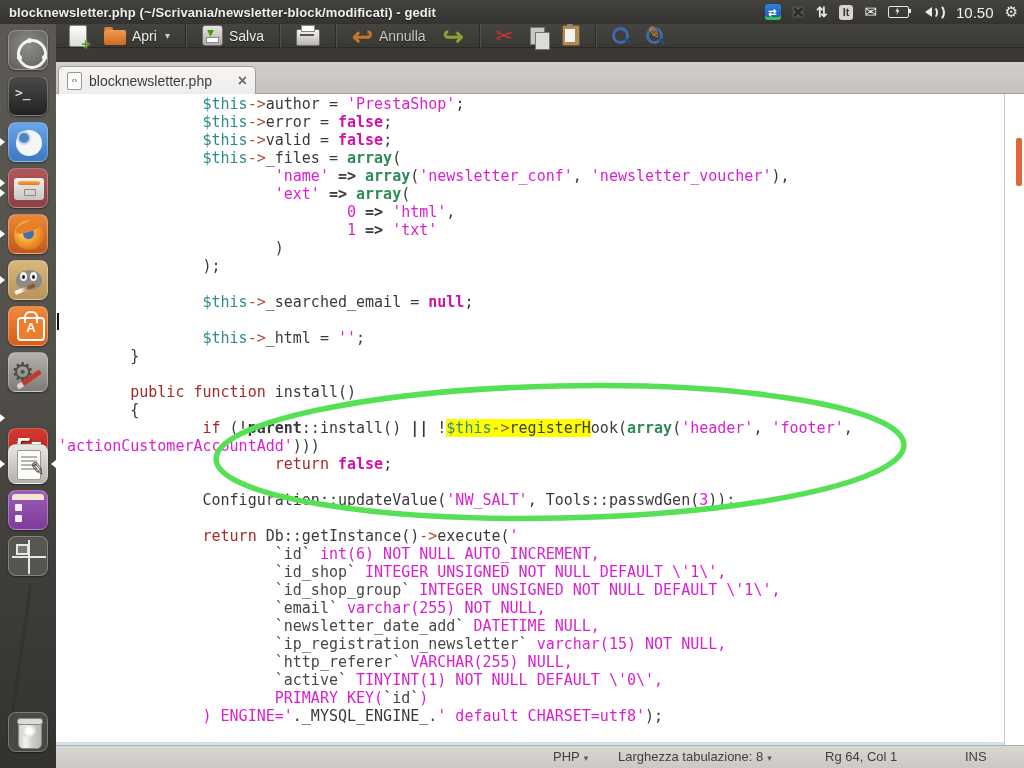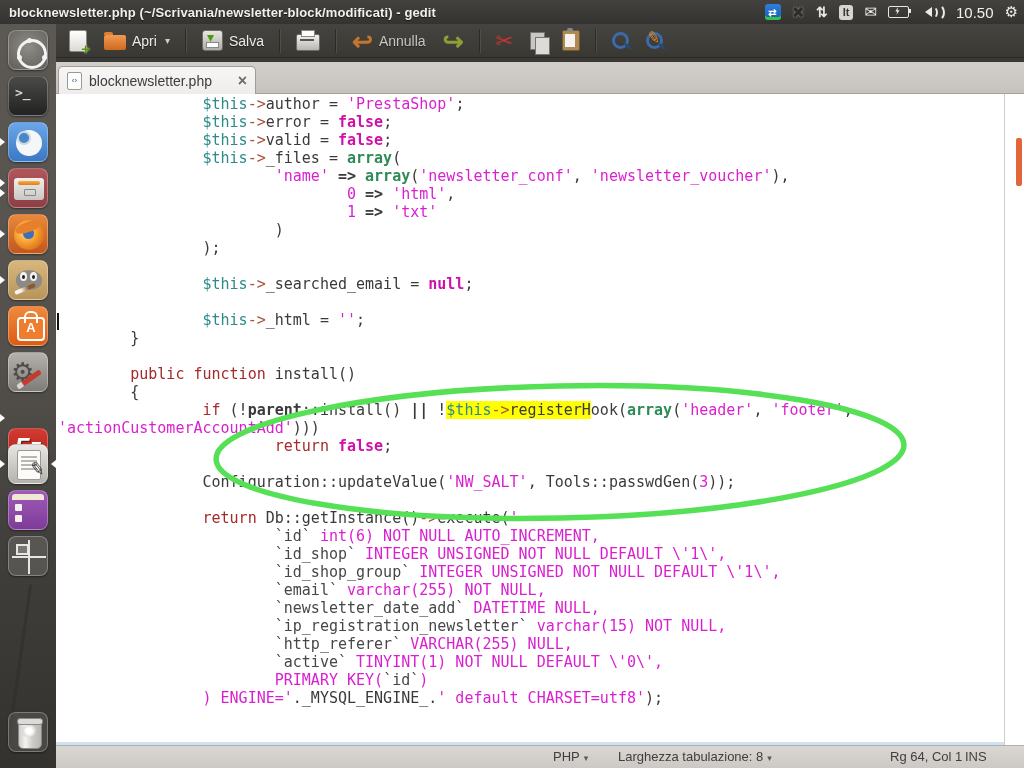--- a/index.html
+++ b/index.html
@@ -91,21 +91,21 @@
   .t-purple i:nth-child(1){top:13px;}.t-purple i:nth-child(2){top:24px;}
   .t-wss{background:rgba(255,255,255,.12);}
   .t-wss:before{content:"";position:absolute;left:19px;top:3px;width:2px;height:34px;background:#e8e6e2;}
   .t-wss:after{content:"";position:absolute;left:3px;top:19px;width:34px;height:2px;background:#e8e6e2;}
   .wss-rect{position:absolute;left:7px;top:7px;width:9px;height:7px;border:2px solid #e8e6e2;background:rgba(255,255,255,.2);}
   .t-trash{background:rgba(255,255,255,.10);}
   .bin{position:absolute;left:9px;top:6px;width:22px;height:28px;background:linear-gradient(90deg,#cfcdc9,#f4f3f1 30%,#cfcdc9 60%,#b8b6b2);border:1px solid #8a8884;border-radius:4px 4px 5px 5px;}
   .bin:before{content:"";position:absolute;left:-2px;top:-2px;right:-2px;height:5px;background:#dddbd7;border:1px solid #8a8884;border-radius:3px;}
   .bin:after{content:"";position:absolute;left:3px;top:5px;width:14px;height:12px;background:radial-gradient(circle,#ffffff 30%,#d0cecb 80%);border-radius:50% 40% 55% 45%;}
   
-  .toolbar{position:absolute;left:56px;top:24px;width:968px;height:34px;
+  .toolbar{position:absolute;left:56px;top:24px;width:968px;height:24px;
            background:linear-gradient(#454440,#393833);border-bottom:1px solid #292824;z-index:40;
            display:flex;align-items:center;padding-left:6px;box-sizing:border-box;gap:3px;}
   .tb-btn{height:30px;border-radius:4px;display:flex;align-items:center;gap:6px;padding:0 7px;color:#ecebe8;font-size:14px;}
   .tb-sep{width:1px;height:24px;background:#2c2b27;border-right:1px solid #504e49;margin:0 5px;}
   .tb-lbl{text-shadow:0 1px 1px rgba(0,0,0,.5);}
   .lbl-dim{color:#c9c7c2;text-align:right;}
   .dd{font-size:10px;color:#cfcdc8;margin-left:2px;}
   .ic-new{width:16px;height:20px;background:linear-gradient(#fff,#dcdad6);border:1px solid #8a8884;border-radius:2px;position:relative;}
   .ic-new:after{content:"+";position:absolute;right:-4px;bottom:-6px;color:#4e9a06;font-size:15px;font-weight:bold;text-shadow:0 0 2px #fff;}
   .ic-folder{width:22px;height:15px;background:linear-gradient(#f09a52,#d4username);background:linear-gradient(#f09a52,#cf6a1e);border-radius:2px;position:relative;margin-top:4px;}
@@ -351,20 +351,21 @@
   </div>
 </div>
 
 <div class="editor">
   <div class="code">
       <div class="cl"><span class="s-pl">                </span><span class="s-var">$this</span><span class="s-op">-&gt;</span><span class="s-pl">author = </span><span class="s-str">'PrestaShop'</span><span class="s-pl">;</span></div>
       <div class="cl"><span class="s-pl">                </span><span class="s-var">$this</span><span class="s-op">-&gt;</span><span class="s-pl">error = </span><span class="s-bool">false</span><span class="s-pl">;</span></div>
       <div class="cl"><span class="s-pl">                </span><span class="s-var">$this</span><span class="s-op">-&gt;</span><span class="s-pl">valid = </span><span class="s-bool">false</span><span class="s-pl">;</span></div>
       <div class="cl"><span class="s-pl">                </span><span class="s-var">$this</span><span class="s-op">-&gt;</span><span class="s-pl">_files = </span><span class="s-fn">array</span><span class="s-pl">(</span></div>
       <div class="cl"><span class="s-pl">                        </span><span class="s-str">'name'</span><span class="s-pl"> </span><span class="s-opb">=&gt;</span><span class="s-pl"> </span><span class="s-fn">array</span><span class="s-pl">(</span><span class="s-str">'newsletter_conf'</span><span class="s-pl">, </span><span class="s-str">'newsletter_voucher'</span><span class="s-pl">),</span></div>
+      <div class="cl"><span class="s-pl">                        </span><span class="s-str">'ext'</span><span class="s-pl"> </span><span class="s-opb">=&gt;</span><span class="s-pl"> </span><span class="s-fn">array</span><span class="s-pl">(</span></div>
       <div class="cl"><span class="s-pl">                                </span><span class="s-num">0</span><span class="s-pl"> </span><span class="s-opb">=&gt;</span><span class="s-pl"> </span><span class="s-str">'html'</span><span class="s-pl">,</span></div>
       <div class="cl"><span class="s-pl">                                </span><span class="s-num">1</span><span class="s-pl"> </span><span class="s-opb">=&gt;</span><span class="s-pl"> </span><span class="s-str">'txt'</span></div>
       <div class="cl"><span class="s-pl">                        )</span></div>
       <div class="cl"><span class="s-pl">                );</span></div>
       <div class="cl"></div>
       <div class="cl"><span class="s-pl">                </span><span class="s-var">$this</span><span class="s-op">-&gt;</span><span class="s-pl">_searched_email = </span><span class="s-bool">null</span><span class="s-pl">;</span></div>
       <div class="cl"></div>
       <div class="cl"><span class="s-pl">                </span><span class="s-var">$this</span><span class="s-op">-&gt;</span><span class="s-pl">_html = </span><span class="s-str">''</span><span class="s-pl">;</span></div>
       <div class="cl"><span class="s-pl">        }</span></div>
       <div class="cl"></div>
@@ -395,15 +396,15 @@
   </div>
 </div>
 
 <svg class="annot" width="1024" height="768">
   <ellipse cx="560" cy="452" rx="344" ry="66" fill="none" stroke="#55e055" stroke-width="5.5" stroke-linecap="round" transform="rotate(-1.2 560 452)"></ellipse>
 </svg>
 
 <div class="statusbar">
   <div class="sb-item" style="left:497px"><span>PHP</span><span class="sb-dd">▾</span></div>
   <div class="sb-item" style="left:562px"><span>Larghezza tabulazione: 8</span><span class="sb-dd">▾</span></div>
-  <div class="sb-item" style="left:834px">Rg 64, Col 1</div>
+  <div class="sb-item" style="left:769px">Rg 64, Col 1</div>
   <div class="sb-item" style="left:909px">INS</div>
 </div>
 
 </body></html>

